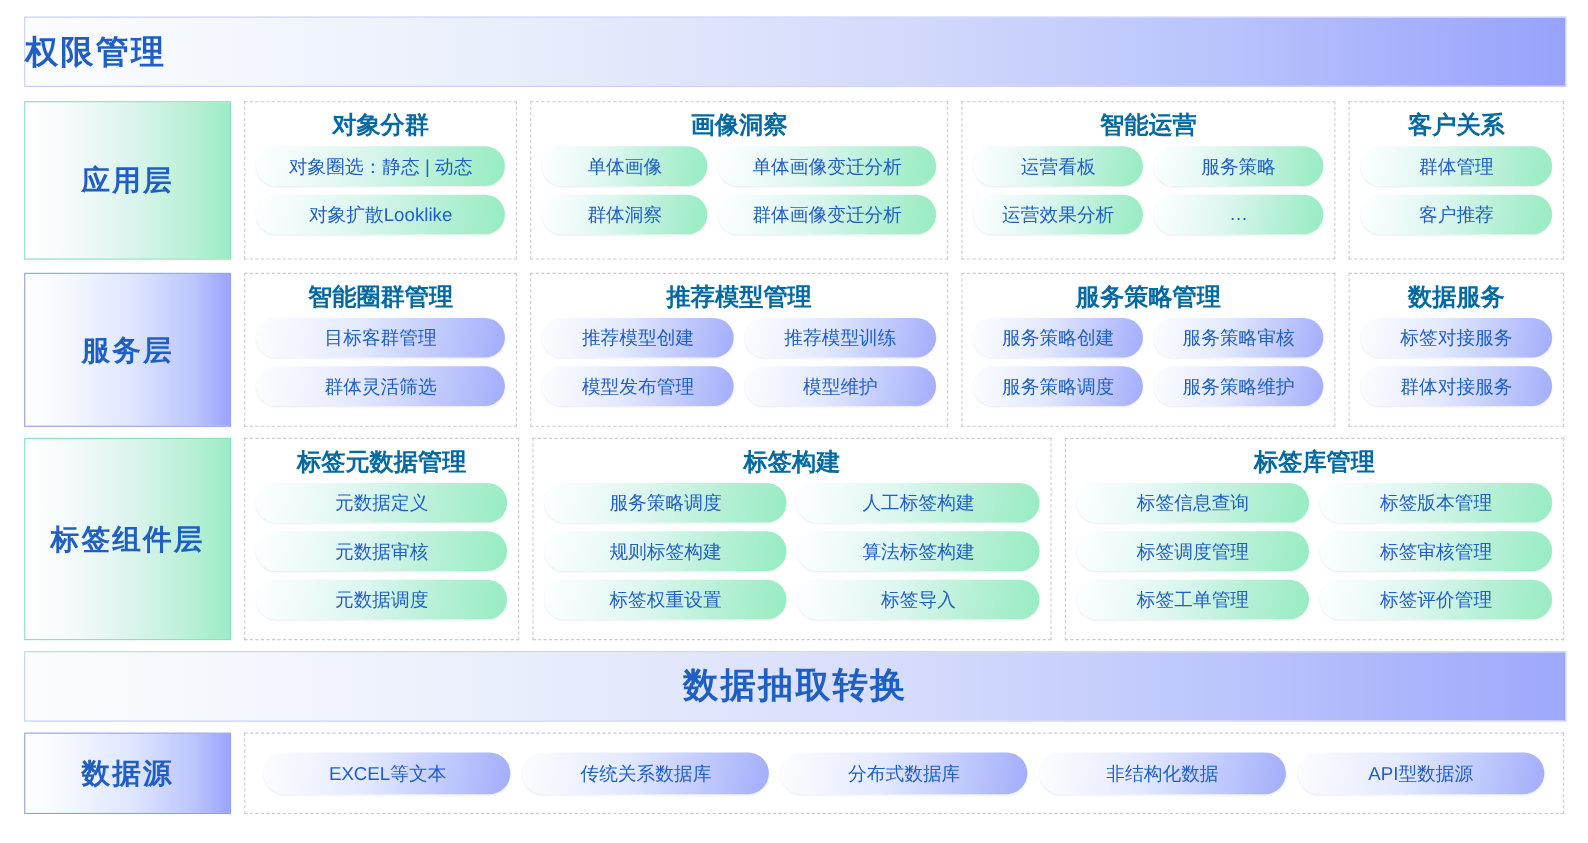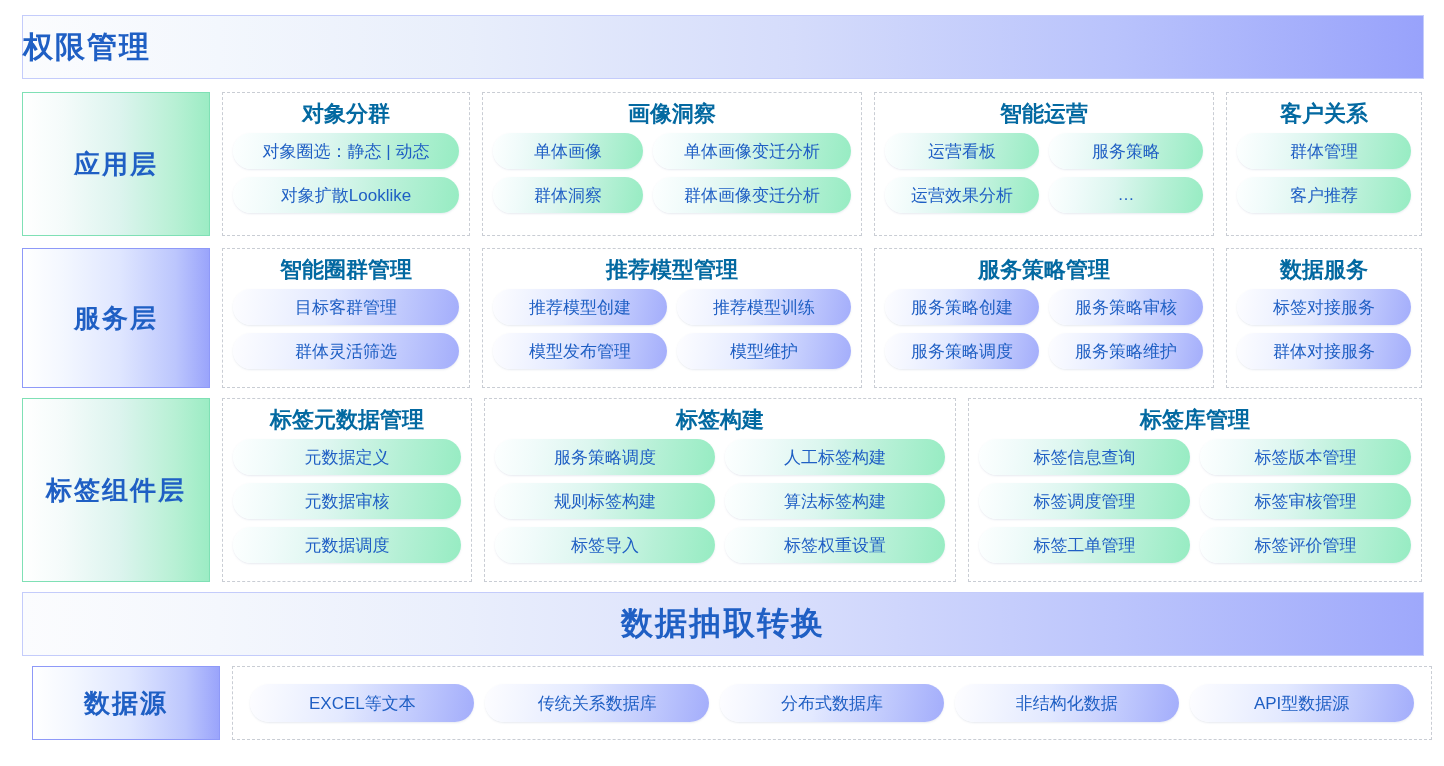--- a/index.html
+++ b/index.html
@@ -76,21 +76,21 @@
   
   .etl{
     position:absolute;left:22px;top:592px;width:1400px;height:62px;
     background:linear-gradient(90deg,#fbfcfe 0%,#f4f7fd 14%,#e9eefc 32%,#d8defc 55%,#bcc5fc 78%,#9ea8fb 100%);
     border:1px solid #c4ccfb;
     display:flex;align-items:center;justify-content:center;
   }
   .etl .txt{font-size:32px;font-weight:bold;color:#1f5fc4;letter-spacing:2px;}
 
   
-  .row-src{position:absolute;left:32px;top:666px;width:1400px;height:74px;display:flex;align-items:stretch;}
+  .row-src{position:absolute;left:22px;top:666px;width:1400px;height:74px;display:flex;align-items:stretch;}
   .src-cols{flex:1;margin-left:12px;border:1px dashed #c9cdd4;box-sizing:border-box;
             display:flex;align-items:center;justify-content:space-around;padding:0 12px;}
   .src-pill{
     height:38px;border-radius:19px;min-width:196px;
     display:flex;align-items:center;justify-content:center;
     font-size:17px;color:#1f5fc4;white-space:nowrap;padding:0 14px;
     background:linear-gradient(100deg,#fdfdff 0%,#f2f5ff 18%,#e3e9ff 42%,#c2cbfd 72%,#a3adfb 100%);
     box-shadow:0 1px 2px rgba(120,140,170,.18);
   }
 </style>
@@ -208,22 +208,22 @@
         </div>
       </div>
 
       <div class="col" style="width:472px;flex:0 0 472px">
         <div class="col-title">标签构建</div>
         <div class="pillgrid">
           <div class="pill green p-half">服务策略调度</div>
           <div class="pill green p-half">人工标签构建</div>
           <div class="pill green p-half">规则标签构建</div>
           <div class="pill green p-half">算法标签构建</div>
+          <div class="pill green p-half">标签权重设置</div>
           <div class="pill green p-half">标签导入</div>
-          <div class="pill green p-half">标签权重设置</div>
         </div>
       </div>
 
       <div class="col c-w-auto">
         <div class="col-title">标签库管理</div>
         <div class="pillgrid">
           <div class="pill green p-half">标签信息查询</div>
           <div class="pill green p-half">标签版本管理</div>
           <div class="pill green p-half">标签调度管理</div>
           <div class="pill green p-half">标签审核管理</div>

